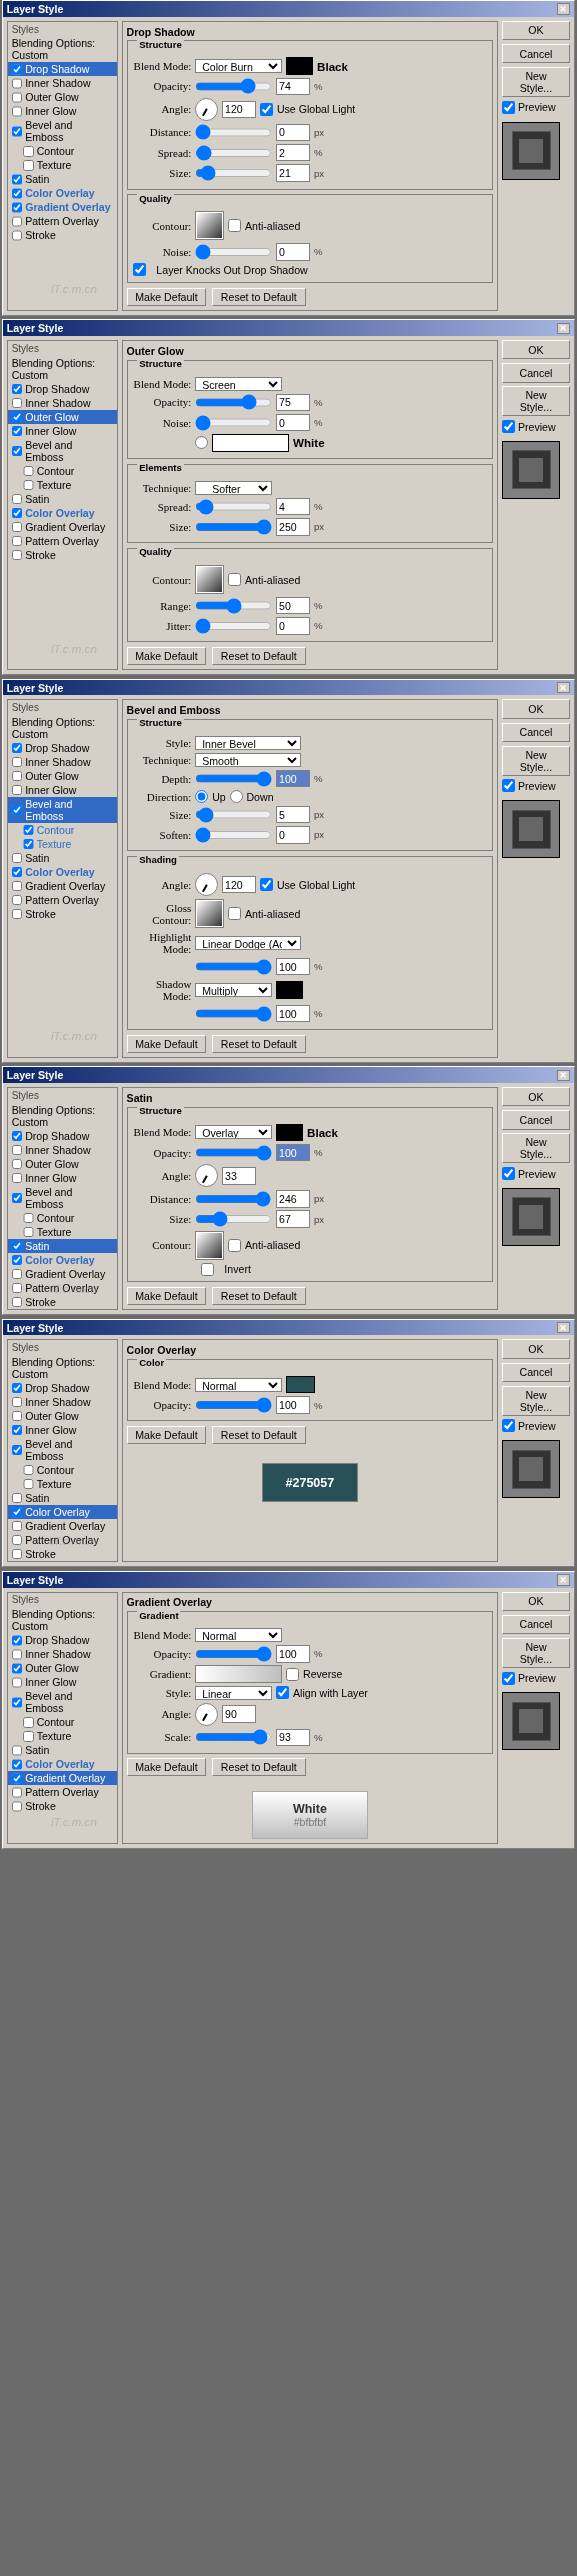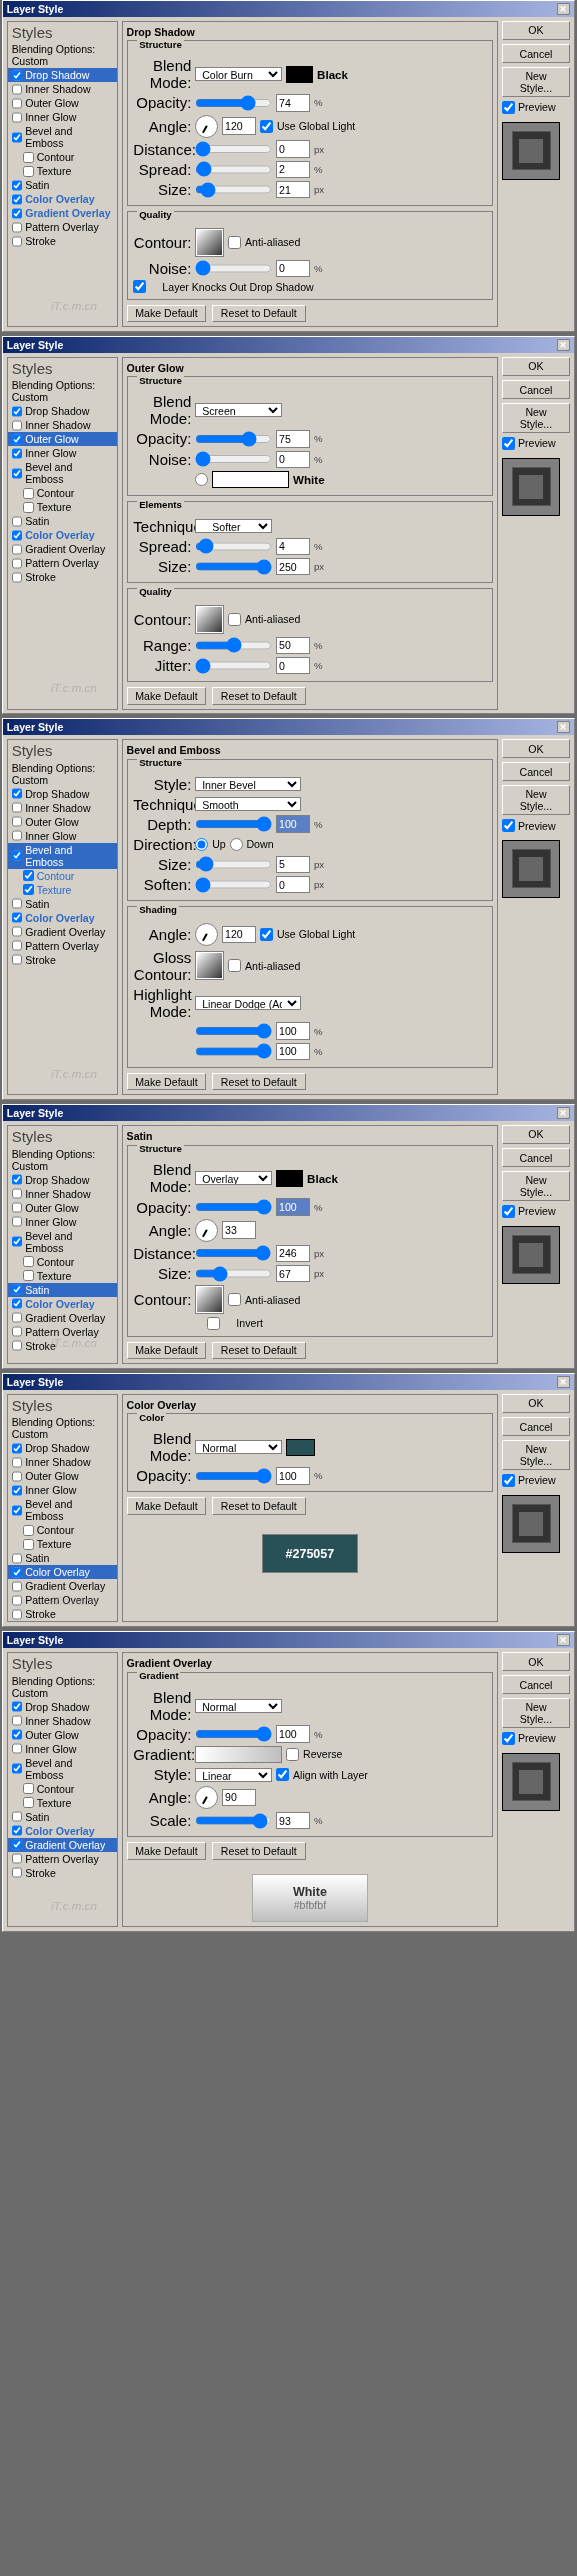--- a/index.html
+++ b/index.html
@@ -52,21 +52,21 @@
 
     
     .sidebar {
       width: 111px;
       background: #d4d0c8;
       border: 1px solid #808080;
       flex-shrink: 0;
     }
 
     .sidebar-title {
-      font-size: 15px;
+      font-size: 10px;
       color: #444;
       padding: 1.9px 3.9px;
     }
 
     .sidebar-item {
       padding: 1px 3.9px;
       cursor: pointer;
       font-size: 10.6px;
       display: flex;
       align-items: center;
@@ -124,23 +124,24 @@
 
     .form-row {
       display: flex;
       align-items: center;
       margin-bottom: 2.9px;
       gap: 3.9px;
     }
 
     .form-label {
       width: 58px;
-      font-size: 15px;
+      font-size: 11px;
       text-align: right;
       flex-shrink: 0;
+      font-family: Liberation Serif, serif;
     }
 
     select, input[type="text"], input[type="number"] {
       background: #fff;
       border: 1px solid #808080;
       font-size: 10.6px;
       height: 17.4px;
       padding: 0 1.9px;
     }
 
@@ -219,21 +220,21 @@
 
     .preview-icon {
       width: 24px;
       height: 24px;
       background: #666;
     }
 
     .checkbox-row {
       display: flex;
       align-items: center;
-      gap: 16px;
+      gap: 10px;
       margin-bottom: 1.9px;
     }
 
     .watermark {
       color: rgba(150,150,150,0.5);
       font-size: 11.6px;
       font-style: italic;
       position: absolute;
       bottom: 19.3px;
       left: 48px;
@@ -699,20 +700,25 @@
           <span class="form-label">Highlight Mode:</span>
           <select style="width:106px;"><option>Linear Dodge (Add)</option></select>
         </div>
         <div class="form-row">
           <span class="form-label"></span>
           <input type="range" value="100" style="width: 77px;">
           <input type="text" value="100" class="value-input" style="">
           <span class="unit">%</span>
         </div>
         <div class="form-row">
+          <span class="form-label">Shadow Mode:</span>
+          <select style="width:77px;"><option>Multiply</option></select>
+          <div class="color-box" style="background:#000;"></div>
+        </div>
+        <div class="form-row">
           <span class="form-label"></span>
           <input type="range" value="100" style="width: 77px;">
           <input type="text" value="100" class="value-input" style="">
           <span class="unit">%</span>
         </div>
       </div>
 
       <div class="bottom-buttons">
         <button class="bottom-btn">Make Default</button>
         <button class="bottom-btn">Reset to Default</button>

